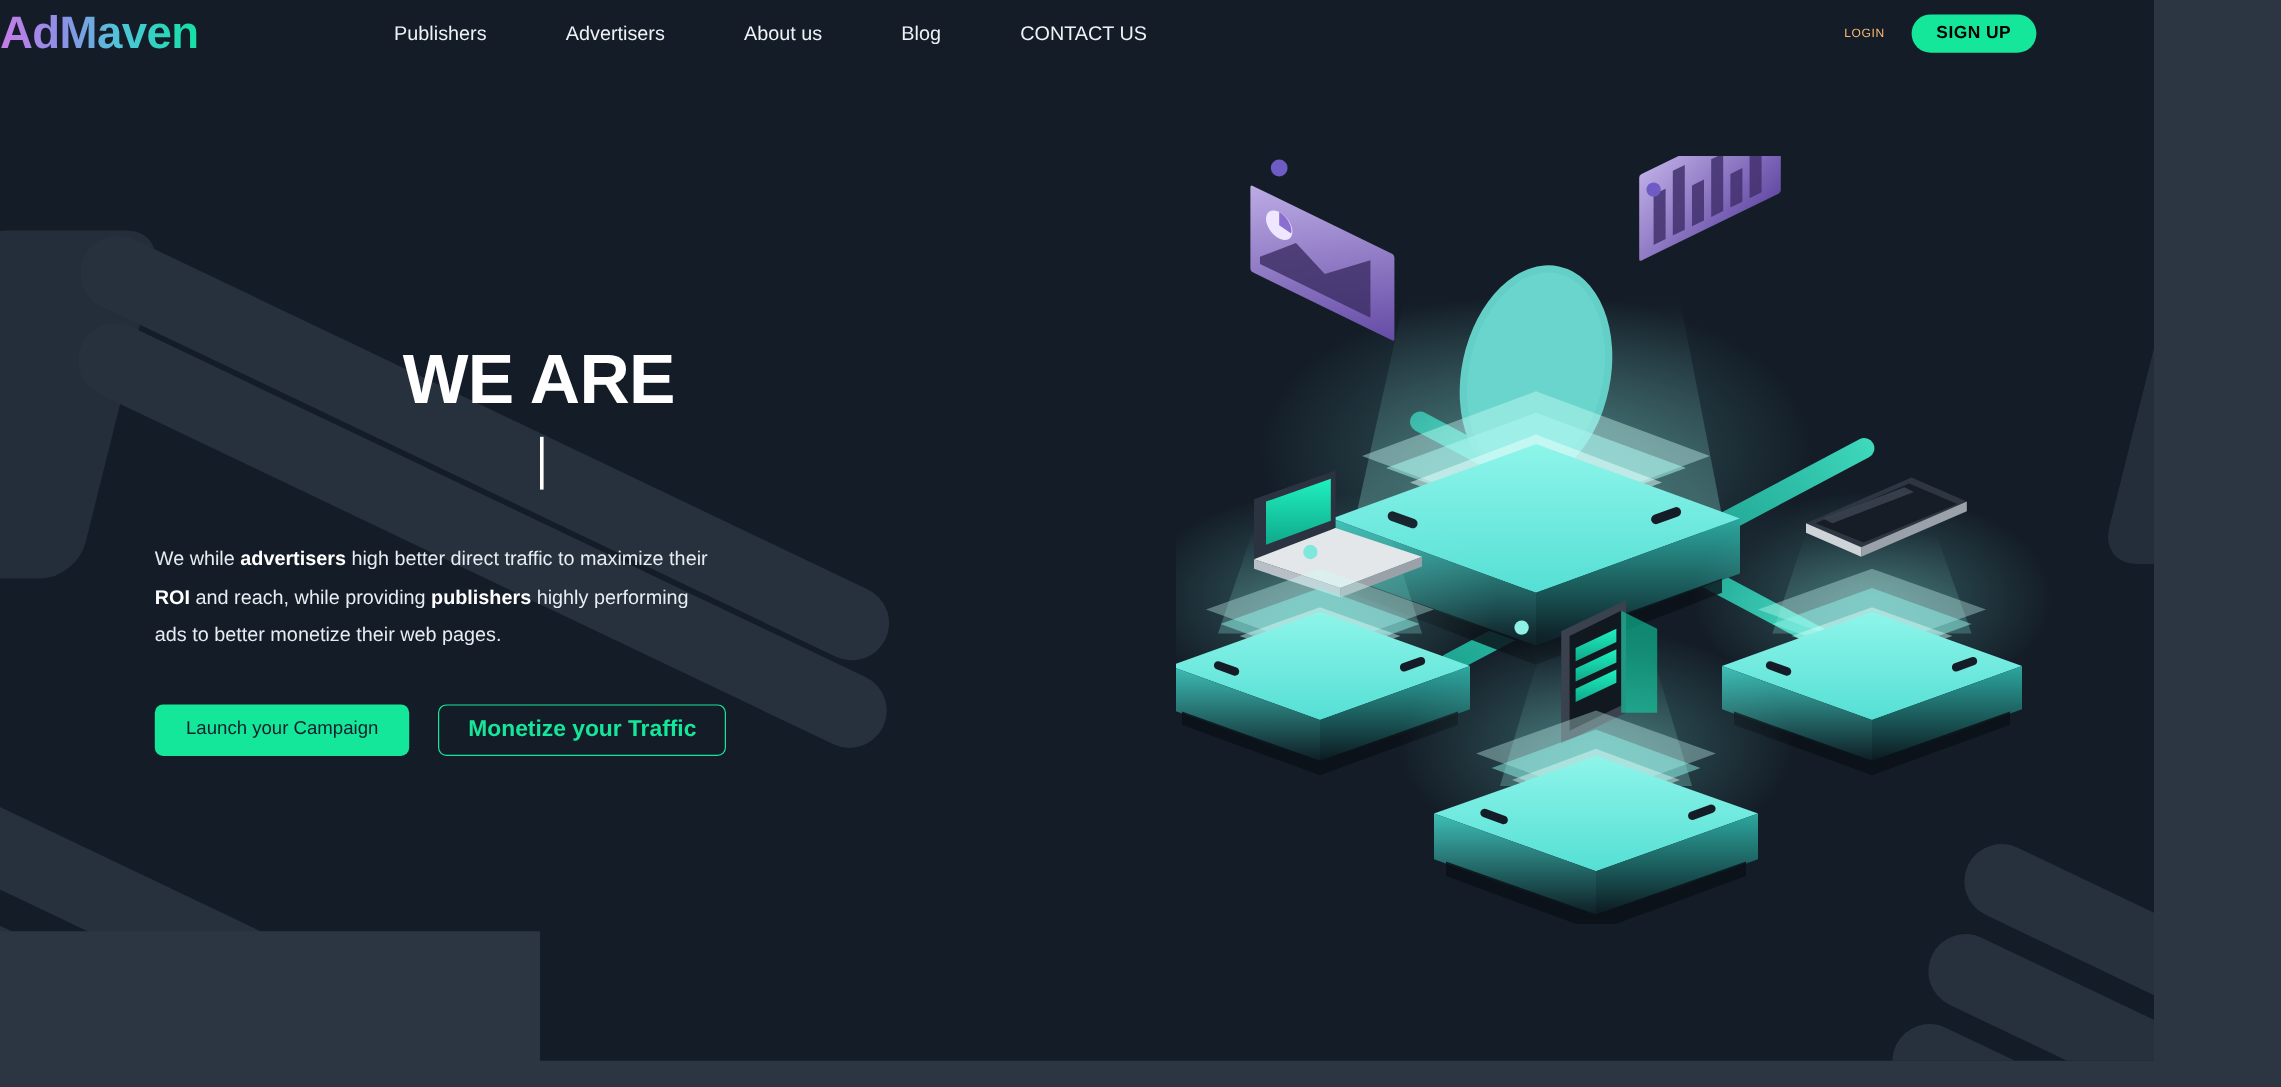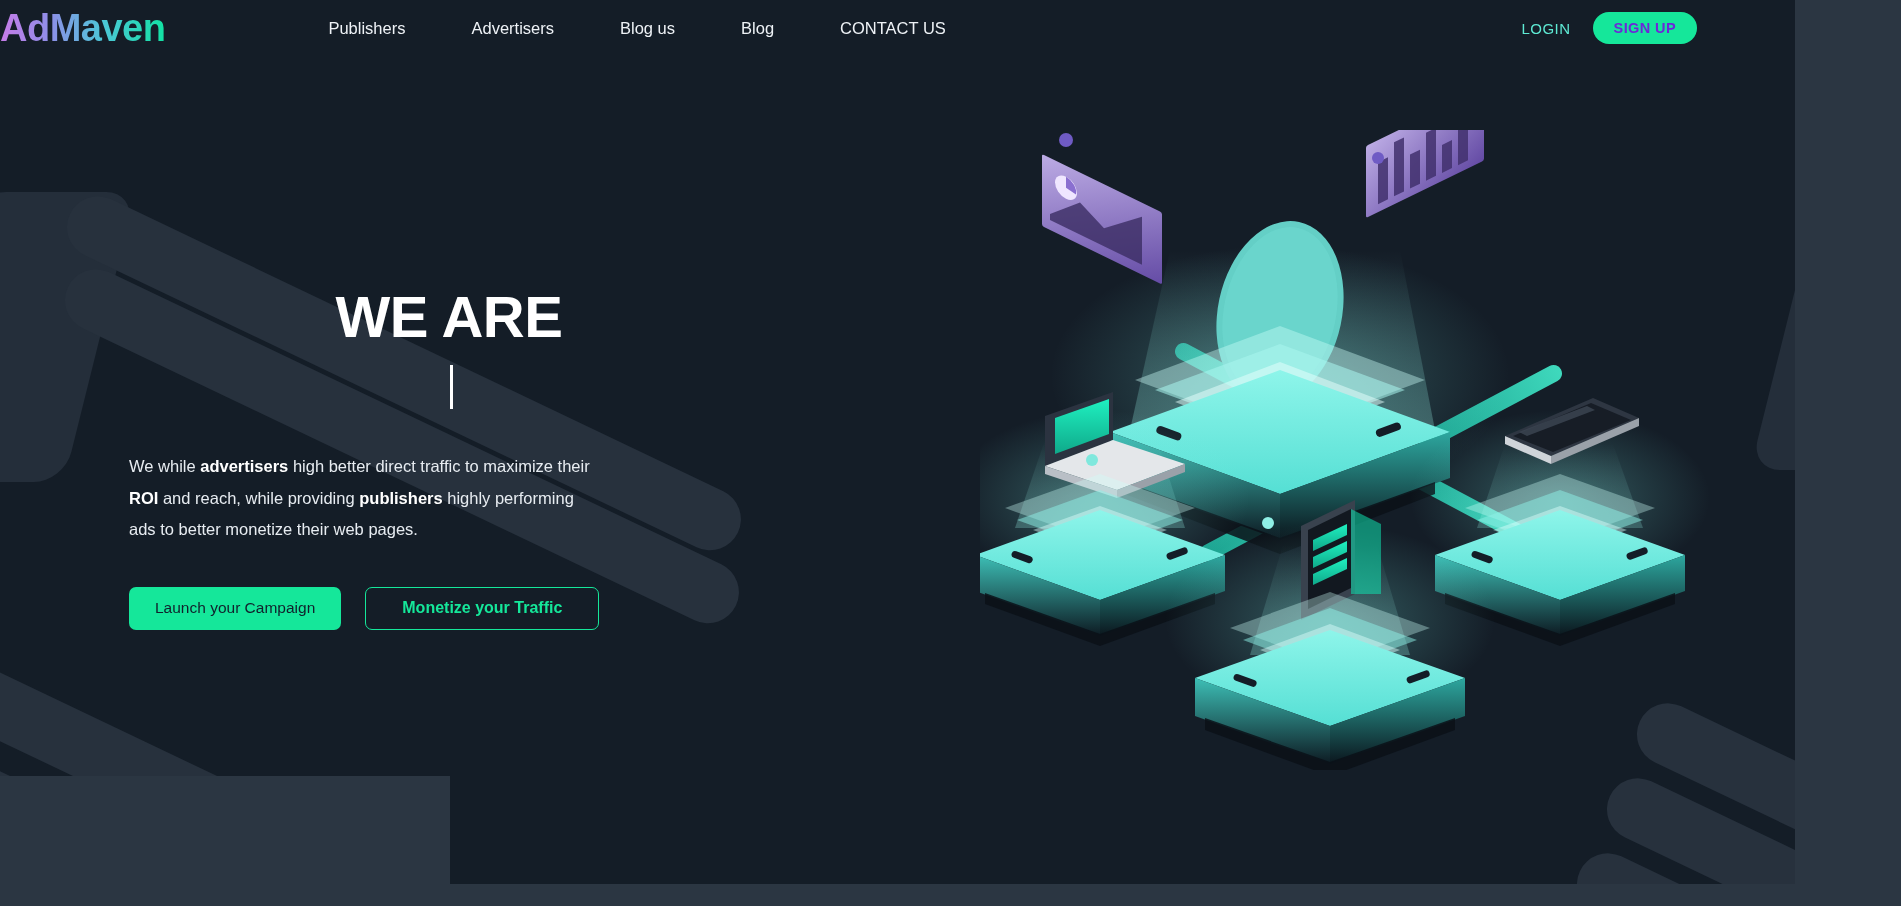--- a/index.html
+++ b/index.html
@@ -43,24 +43,24 @@
   }
   #menu { display:flex; align-items:center; margin-left:130px; gap:0; }
   .menu-link {
     color:#eef2f6; font-size:16.5px; padding:0 33px; text-decoration:none;
     white-space:nowrap; line-height:1;
   }
   #nav-right {
     margin-left:auto; margin-right:98px; display:flex; align-items:center; gap:22px;
   }
   #login-link {
-    color:#5eead4; font-size:15px; letter-spacing:0.5px; text-decoration:none;
+    color:#fdba74; font-size:10px; letter-spacing:0.5px; text-decoration:none;
   }
   #signup-btn {
-    background:#15e79a; color:#6d28d9; font-size:14.5px; font-weight:bold;
+    background:#15e79a; color:#000000; font-size:14.5px; font-weight:bold;
     letter-spacing:0.4px; border:none; border-radius:20px;
     padding:9px 21px; cursor:pointer; line-height:1;
     font-family:"Liberation Sans", sans-serif;
   }
 
   
   #copy { position:absolute; left:129px; top:285px; z-index:30; width:640px; }
   #headline {
     color:#fff; font-weight:bold; font-size:58px; line-height:1.12;
     letter-spacing:-0.5px;
@@ -76,22 +76,22 @@
     max-width:470px;
   }
   #subcopy b { font-weight:bold; color:#fff; }
   #ctas { margin-top:41px; display:flex; gap:24px; }
   #btn-primary {
     background:#15e79a; color:#11212c; font-size:15.5px; font-weight:500;
     border:none; border-radius:7px; padding:0 26px; height:43px; cursor:pointer;
     font-family:"Liberation Sans", sans-serif; white-space:nowrap;
   }
   #btn-secondary {
-    background:transparent; color:#15e79a; font-size:16px; font-weight:bold;
-    border:1.5px solid #15e79a; border-radius:7px; padding:0 36px; height:43px;
+    background:transparent; color:#15e79a; font-size:19px; font-weight:bold;
+    border:1.5px solid #15e79a; border-radius:7px; padding:0 24px; height:43px;
     cursor:pointer; font-family:"Liberation Sans", sans-serif; white-space:nowrap;
   }
 
   
   #art { position:absolute; left:980px; top:130px; width:780px; height:640px; z-index:20; }
   #art svg { display:block; }
 
   
   #right-gutter {
     position:absolute; right:0; top:0; width:106px; height:906px; background:#2b3642;
@@ -116,21 +116,21 @@
     <div class="stripe" style="left:1640px; top:690px; width:520px; height:62px; transform:rotate(25.5deg);"></div>
     <div class="stripe" style="left:1610px; top:765px; width:520px; height:62px; transform:rotate(25.5deg);"></div>
     <div class="stripe" style="left:1580px; top:840px; width:520px; height:62px; transform:rotate(25.5deg);"></div>
     <div class="blob" style="left:1790px; top:150px; width:180px; height:320px; border-radius:30px; transform:skewX(-14deg);"></div>
 
     <nav id="nav">
       <div id="logo">AdMaven</div>
       <div id="menu">
         <a class="menu-link" href="#">Publishers</a>
         <a class="menu-link" href="#">Advertisers</a>
-        <a class="menu-link" href="#">Blog us</a>
+        <a class="menu-link" href="#">About us</a>
         <a class="menu-link" href="#">Blog</a>
         <a class="menu-link" href="#">CONTACT US</a>
       </div>
       <div id="nav-right">
         <a id="login-link" href="#">LOGIN</a>
         <button id="signup-btn">SIGN UP</button>
       </div>
     </nav>
 
     <div id="copy">

